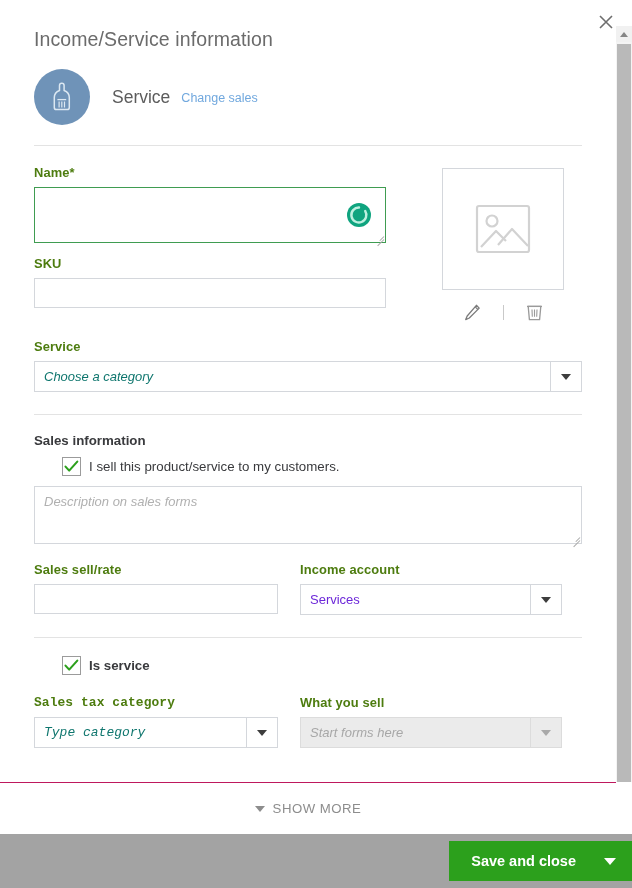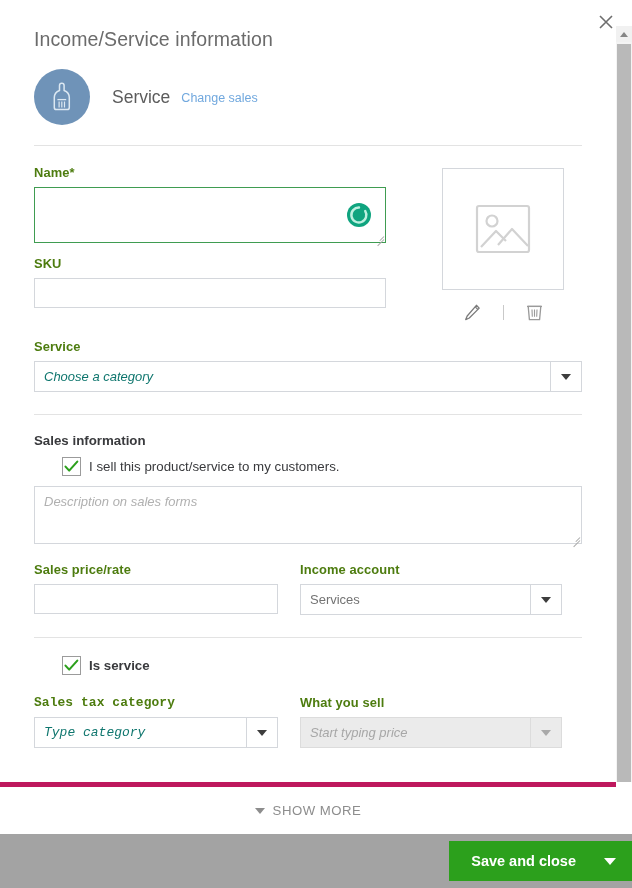--- a/index.html
+++ b/index.html
@@ -204,21 +204,21 @@
     border: 1px solid #d4d7dc;
     background: #fff;
   }
   .select-wrap.disabled { background: #ebebeb; border-color: #dcdcdc; }
   .select-val {
     flex: 1 1 auto;
     display: flex;
     align-items: center;
     padding: 0 9px;
     font-size: 13px;
-    color: #737373;
+    color: #6d28d9;
     overflow: hidden;
     white-space: nowrap;
   }
   .select-val.ph { color: #0f766e; font-style: italic; }
   .select-val.ph-dis { color: #a7a7a7; font-style: italic; }
   .caret {
     width: 31px;
     flex: 0 0 auto;
     border-left: 1px solid #d4d7dc;
     display: flex;
@@ -301,21 +301,21 @@
   .show-more-bar {
     position: absolute;
     left: 0;
     top: 782px;
     width: 616px;
     height: 52px;
     background: #ffffff;
     display: flex;
     align-items: center;
     justify-content: center;
-    border-top: 5px solid #be185d;
+    border-top: 1px solid #be185d;
   }
   .show-more {
     display: flex;
     align-items: center;
     cursor: pointer;
     color: #8d8d8d;
     font-size: 13.2px;
     letter-spacing: .5px;
   }
   .sm-caret {
@@ -503,21 +503,21 @@
       <div class="desc-wrap">
         <textarea class="desc-area" placeholder="Description on sales forms" style=""></textarea>
         <div class="resize-grip">
           <i style="top:7px;width:9px;"></i>
           <i style="top:4px;width:6px;"></i>
         </div>
       </div>
 
       <div class="two-col">
         <div class="tc-a">
-          <div class="fl">Sales price/rate</div>
+          <div class="fl">Sales sell/rate</div>
           <div style="margin-top:7px;">
             <input class="tinput" type="text" placeholder="" style="">
           </div>
         </div>
         <div class="tc-gap"></div>
         <div class="tc-b">
           <div class="fl">Income account</div>
           <div class="select-wrap">
             <div class="select-val">Services</div>
             <div class="caret">
@@ -545,21 +545,21 @@
             <div class="select-val ph">Type category</div>
             <div class="caret">
               <div class="tri"></div>
             </div>
           </div>
         </div>
         <div class="txgap"></div>
         <div class="txb">
           <div class="fl">What you sell</div>
           <div class="select-wrap disabled">
-            <div class="select-val ph-dis">Start typing price</div>
+            <div class="select-val ph-dis">Start forms here</div>
             <div class="caret">
               <div class="tri dis"></div>
             </div>
           </div>
         </div>
       </div>
 
       <div style="height:40px;"></div>
     </div>
   </div>

